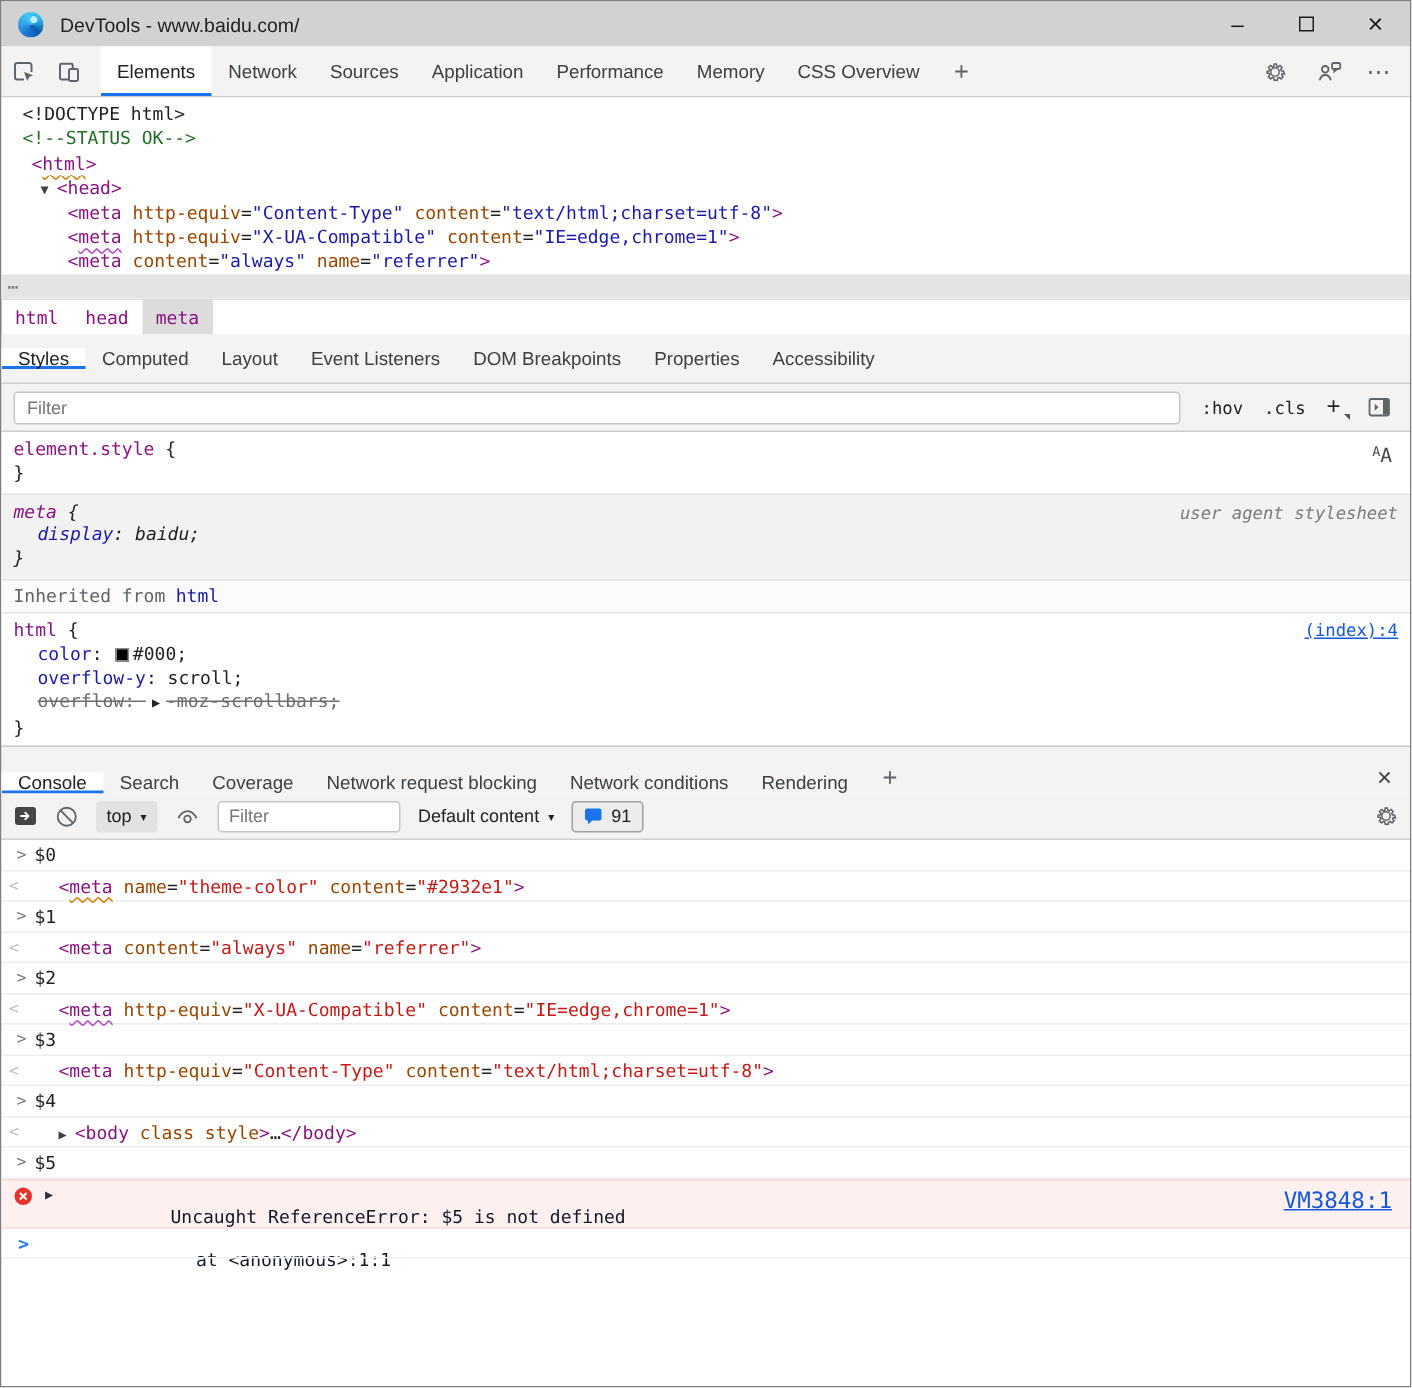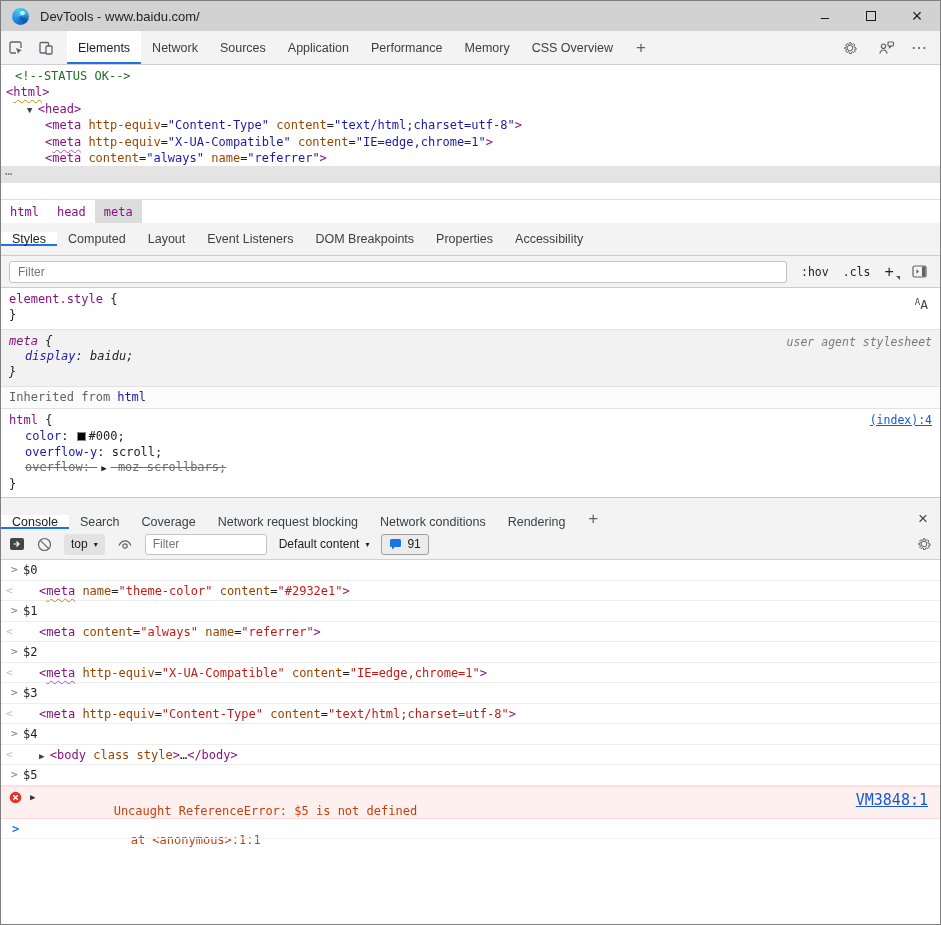--- a/index.html
+++ b/index.html
@@ -104,21 +104,21 @@
 
   .clog{flex:1;background:#fff;overflow:hidden}
   .crow{height:20.5px;border-bottom:1px solid #ededed;display:flex;align-items:flex-start;position:relative}
   .cg{flex:0 0 22px;padding-left:10px;padding-top:3px;line-height:14px;font-family:"DejaVu Sans Mono",monospace;font-size:11px}
   .cg.cmdg{color:#6e7781}
   .cg.resg{flex:0 0 38px;padding-left:5px;color:#b9bdc1}
   .ctext{padding-top:3px;line-height:14px;white-space:pre;color:#202124}
   .crow.error{height:33px;background:#fff0f0;border-top:1px solid #ffd9d9;border-bottom:1px solid #ffd9d9}
   .err-icon{margin:4px 0 0 8px}
   .err-arrow{color:#333;font-size:9px;margin:5px 0 0 8px}
-  .err-text{margin:3px 16px 0 6px;line-height:14.5px;color:#c2410c;white-space:pre}
+  .err-text{margin:3px 16px 0 6px;line-height:14.5px;color:#0f172a;white-space:pre}
   .err-stack{padding-left:17px}
   .err-src{position:absolute;right:12px;top:4px;color:#1558d6;text-decoration:underline;font-family:"DejaVu Sans Mono",monospace;font-size:15px}
   .crow.prompt{border-bottom:1px solid #f0f0f0}
   .prompt-chev{color:#2477f4;font-weight:bold;font-family:"DejaVu Sans Mono",monospace;font-size:12px;padding:3px 0 0 11px;line-height:14px}
 </style>
 </head>
 <body>
 
 <div class="window">
 
@@ -169,22 +169,23 @@
           <path d="M2.8 13.5c.6-2.3 2-3.5 3.7-3.5s3.1 1.2 3.7 3.5"></path>
           <rect x="11" y="2" width="5.5" height="4" rx="1"></rect>
           <path d="M12.5 6v1.6L14.3 6"></path>
         </svg>
       </span>
       <span class="more-glyph">⋯</span>
     </div>
   </div>
 
   <div class="elements-tree code">
+    <div class="tline" style="padding-left:14px"><span class="plain">&lt;!DOCTYPE html&gt;</span></div>
     <div class="tline" style="padding-left:14px"><span class="comment">&lt;!--STATUS OK--&gt;</span></div>
-    <div class="tline" style="padding-left:5px"><span class="tag">&lt;</span><span class="tag sq-o">html</span><span class="tag">&gt;</span></div>
+    <div class="tline" style="padding-left:20px"><span class="tag">&lt;</span><span class="tag sq-o">html</span><span class="tag">&gt;</span></div>
     <div class="tline" style="padding-left:26px"><span class="arrow">▼ </span><span class="tag">&lt;head&gt;</span></div>
     <div class="tline" style="padding-left:44px"><span class="tag">&lt;</span><span class="tag">meta</span><span class="plain"> </span><span class="attr">http-equiv</span><span class="plain">=</span><span class="val">"Content-Type"</span><span class="plain"> </span><span class="attr">content</span><span class="plain">=</span><span class="val">"text/html;charset=utf-8"</span><span class="tag">&gt;</span></div>
     <div class="tline" style="padding-left:44px"><span class="tag">&lt;</span><span class="tag sq-p">meta</span><span class="plain"> </span><span class="attr">http-equiv</span><span class="plain">=</span><span class="val">"X-UA-Compatible"</span><span class="plain"> </span><span class="attr">content</span><span class="plain">=</span><span class="val">"IE=edge,chrome=1"</span><span class="tag">&gt;</span></div>
     <div class="tline" style="padding-left:44px"><span class="tag">&lt;</span><span class="tag">meta</span><span class="plain"> </span><span class="attr">content</span><span class="plain">=</span><span class="val">"always"</span><span class="plain"> </span><span class="attr">name</span><span class="plain">=</span><span class="val">"referrer"</span><span class="tag">&gt;</span></div>
     <div class="tline selected" style="padding-left:44px">
       <span class="gutterdots">⋯</span>
       
     </div>
   </div>
 

